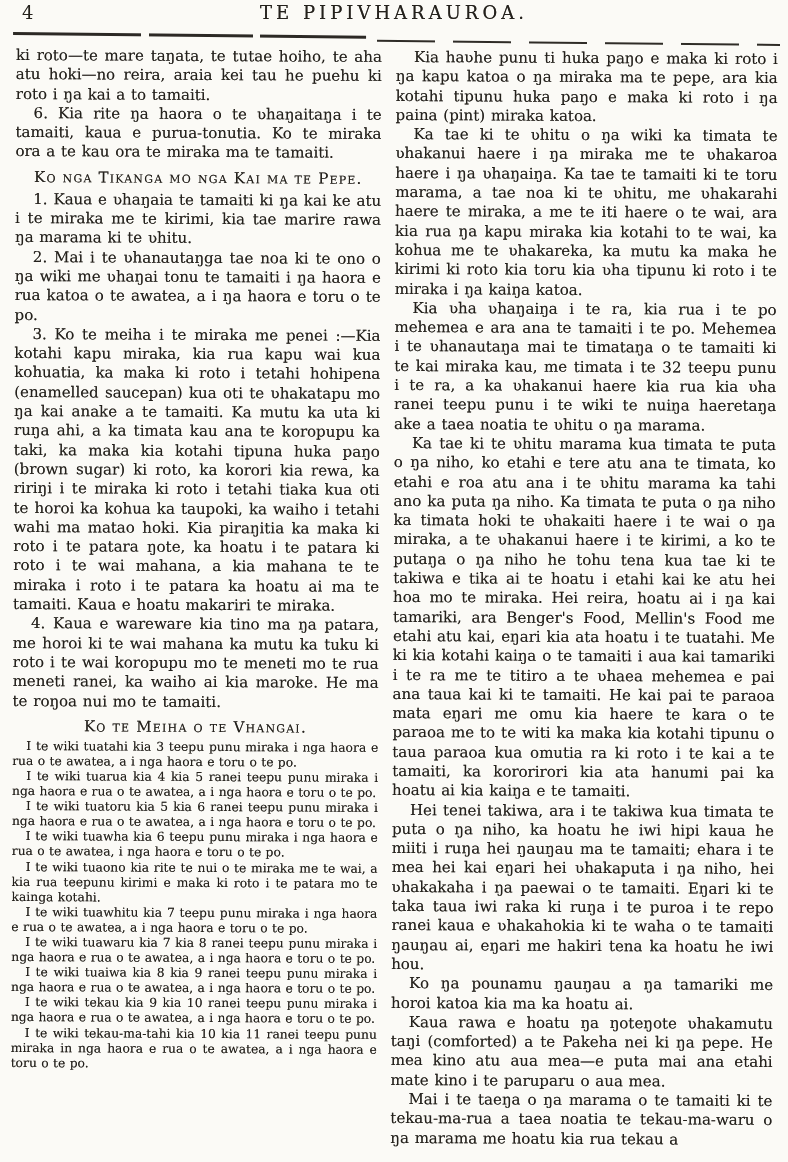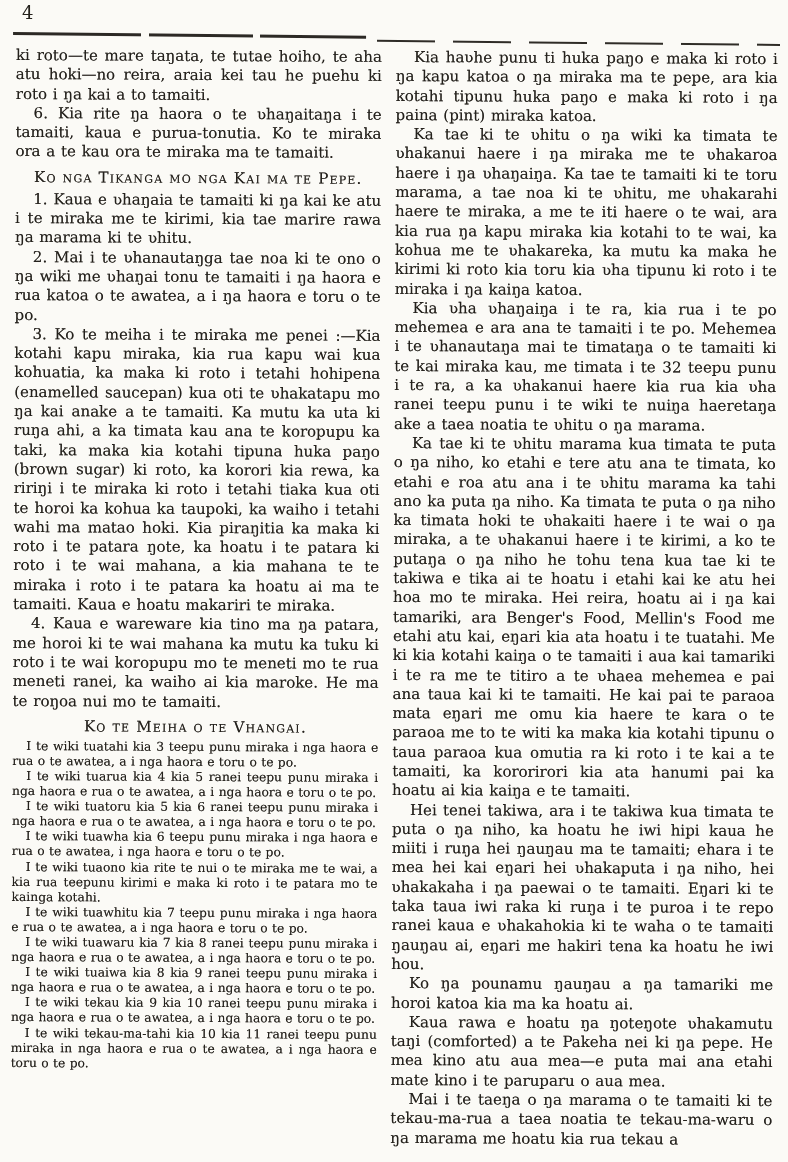--- a/index.html
+++ b/index.html
@@ -72,20 +72,21 @@
     text-shadow:0 0 0.4px rgba(25,22,18,.55);
   }
 </style>
 </head>
 <body>
 
 <div class="page">
 
   <div class="header">
     <div class="page-number">4</div>
+    <div class="masthead">TE PIPIVHARAUROA.</div>
   </div>
 
   <div class="rule-wrap">
     <div class="rule-left"></div>
     <div class="rule-right"></div>
   </div>
 
   <div class="columns">
 
     <div class="col col-left">

